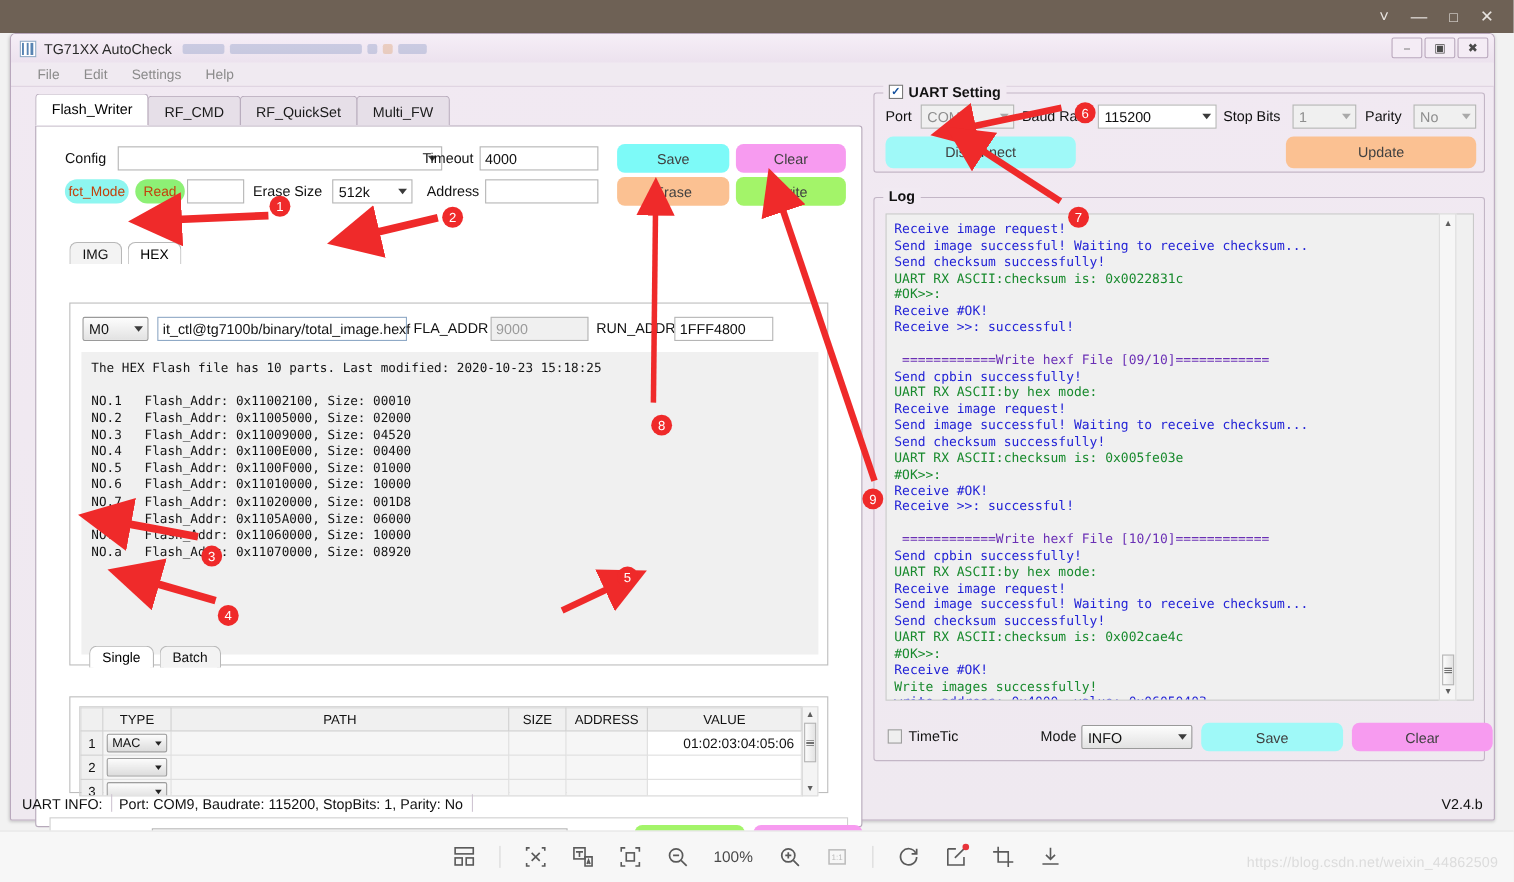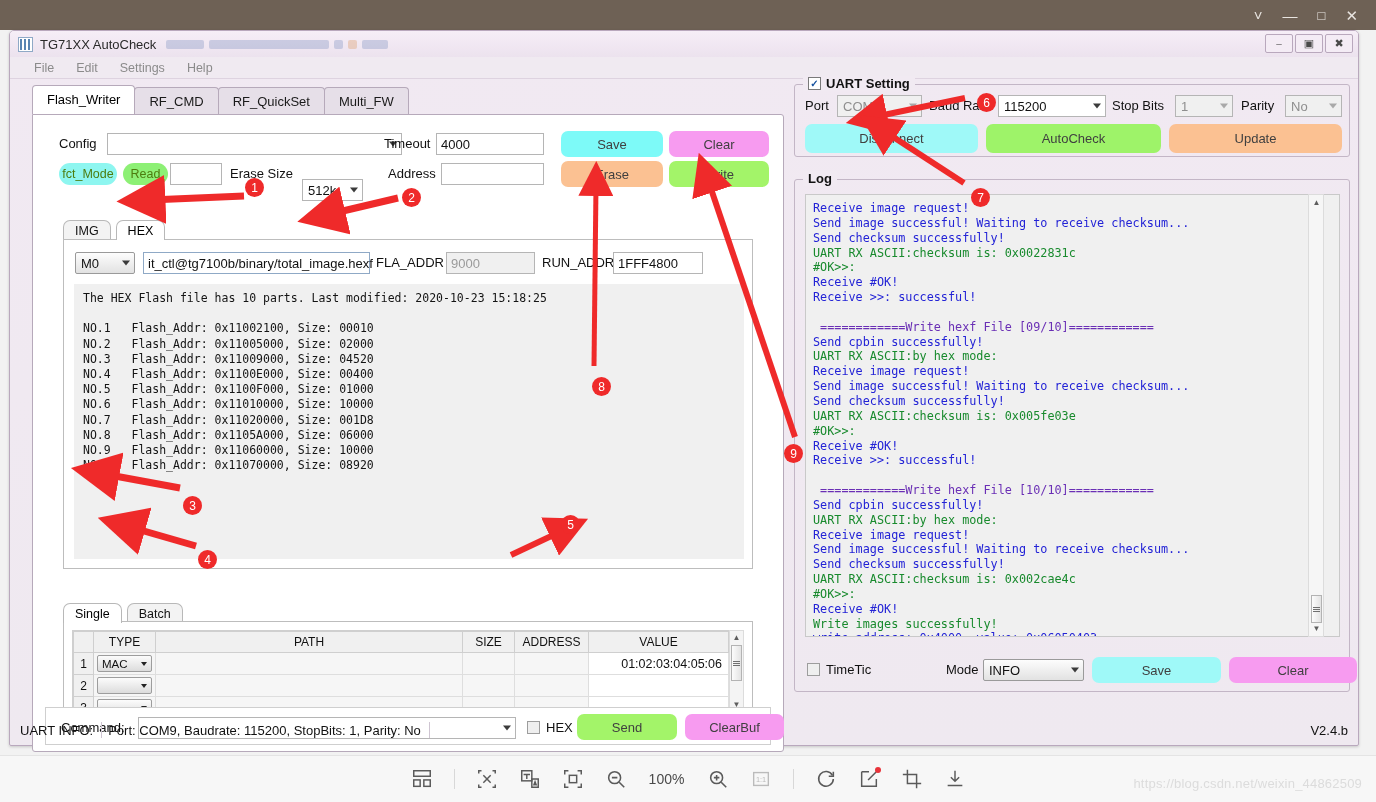--- a/index.html
+++ b/index.html
@@ -134,40 +134,40 @@
     border-top: 5px solid #3b3b3b;
   }
   .combo.gray { background: #f0f0f0; color: #8e8e8e; }
   .combo.gray .arw { border-top-color: #a9a9a9; }
   .combo.btnstyle {
     background: linear-gradient(#fdfdfd, #e2e2e2); border: 1px solid #9a9a9a; border-radius: 2px;
   }
 
   .pillbtn {
     border: none; border-radius: 11px; height: 22px; font-size: 12.5px;
-    color: #4d7c0f; display: flex; align-items: center; justify-content: center;
+    color: #c2410c; display: flex; align-items: center; justify-content: center;
     font-family: "Liberation Sans", sans-serif;
   }
   .bigbtn {
     border: none; border-radius: 7px; height: 26px; font-size: 13px;
     color: #404040; display: flex; align-items: center; justify-content: center;
     font-family: Liberation Sans, sans-serif;
   }
 
   
   .subtabs { display: flex; align-items: flex-end; position: absolute; gap: 12px; }
   .subtabs .st {
     font-size: 12.5px; color: #111; padding: 3px 11px 2px 11px;
     border: 1px solid #b8b8b8; border-bottom: none;
     border-radius: 7px 7px 0 0; background: #f3f3f3; margin-right: -7px;
     transform: skewX(0deg); position: relative;
   }
   .subtabs .st.active { background: #fff; z-index: 3; color: #000; }
 
-  .panelbox { position: absolute; border: 1px solid #bdbdbd; background: #fff; }
+  .panelbox { position: absolute; border: 1px solid #bdbdbd; background: #fff; margin-top: 36px; }
 
   
   .monoarea {
     font-family: "DejaVu Sans Mono", monospace; font-size: 11.5px;
     color: #141414; background: #f0f0f0; white-space: pre; line-height: 15.2px;
     padding: 7px 9px; overflow: hidden;
   }
 
   
   table.grid { border-collapse: collapse; width: 100%; font-size: 12px; }
@@ -320,21 +320,21 @@
     </div>
     <div style="position:absolute;left:351px;top:21px;" class="lbl">Timeout</div>
     <div class="tinput" style="position:absolute;left:403px;top:18px;width:108px;display:flex;align-items:center;">4000</div>
     <div class="bigbtn" style="position:absolute;left:528px;top:16px;width:102px;background:#7dfaf8;">Save</div>
     <div class="bigbtn" style="position:absolute;left:636px;top:16px;width:100px;background:#f79bf0;">Clear</div>
 
     <div class="pillbtn" style="position:absolute;left:26px;top:48px;width:58px;background:#8ef6f0;">fct_Mode</div>
     <div class="pillbtn" style="position:absolute;left:90px;top:48px;width:45px;background:#8df075;">Read</div>
     <div class="tinput" style="position:absolute;left:137px;top:48px;width:52px;"></div>
     <div style="position:absolute;left:197px;top:51px;" class="lbl">Erase Size</div>
-    <div class="combo" style="position:absolute;left:269px;top:64px;width:61px;">
+    <div class="combo" style="position:absolute;left:269px;top:48px;width:73px;">
       <span>512k</span>
       <span class="arw"></span>
     </div>
     <div style="position:absolute;left:355px;top:51px;" class="lbl">Address</div>
     <div class="tinput" style="position:absolute;left:408px;top:48px;width:103px;"></div>
     <div class="bigbtn" style="position:absolute;left:528px;top:46px;width:102px;background:#fbc192;">Erase</div>
     <div class="bigbtn" style="position:absolute;left:636px;top:46px;width:100px;background:#a3f469;">Write</div>
 
     <div class="subtabs" style="left:30px;top:105px;">
       <div class="st">IMG</div>
@@ -360,26 +360,26 @@
 NO.3   Flash_Addr: 0x11009000, Size: 04520
 NO.4   Flash_Addr: 0x1100E000, Size: 00400
 NO.5   Flash_Addr: 0x1100F000, Size: 01000
 NO.6   Flash_Addr: 0x11010000, Size: 10000
 NO.7   Flash_Addr: 0x11020000, Size: 001D8
 NO.8   Flash_Addr: 0x1105A000, Size: 06000
 NO.9   Flash_Addr: 0x11060000, Size: 10000
 NO.a   Flash_Addr: 0x11070000, Size: 08920</div>
     </div>
 
-    <div class="subtabs" style="left:30px;top:488px;">
+    <div class="subtabs" style="left:30px;top:472px;padding-left:18px;">
       <div class="st active">Single</div>
       <div class="st">Batch</div>
     </div>
 
-    <div class="panelbox" style="left:30px;top:506px;width:690px;height:88px;padding-left:11px;">
+    <div class="panelbox" style="left:30px;top:482px;width:690px;height:88px;padding-left:11px;">
       <div style="position:absolute;left:8px;top:8px;width:658px;height:82px;overflow:hidden;border:1px solid #cfcfcf;">
         <table class="grid" id="param-table">
             <tbody>
               <tr>
                 <th style="width:20px"></th>
                 <th style="width:62px">TYPE</th>
                 <th style="width:auto">PATH</th>
                 <th style="width:52px">SIZE</th>
                 <th style="width:74px">ADDRESS</th>
                 <th style="width:140px">VALUE</th>
@@ -467,21 +467,20 @@
     <div class="combo gray" style="position:absolute;left:380px;top:10px;width:58px;">
       <span>1</span>
       <span class="arw"></span>
     </div>
     <div style="position:absolute;left:446px;top:13px;" class="lbl">Parity</div>
     <div class="combo gray" style="position:absolute;left:490px;top:10px;width:57px;">
       <span>No</span>
       <span class="arw"></span>
     </div>
     <div class="bigbtn" style="position:absolute;left:10px;top:39px;width:173px;height:29px;background:#9ff9f8;">Disconnect</div>
-    <div class="bigbtn" style="position:absolute;left:191px;top:39px;width:175px;height:29px;background:#9ef369;">AutoCheck</div>
     <div class="bigbtn" style="position:absolute;left:374px;top:39px;width:173px;height:29px;background:#fbc192;">Update</div>
   </div>
 
   <div class="groupbox" style="left:784px;top:148px;width:556px;height:513px;">
     <div class="gtitle">Log</div>
 
     <div id="log-box" style="left:10px;top:14px;width:535px;height:443px;">
       <div id="log-text"><span class="b">Receive image request!</span>
 <span class="b">Send image successful! Waiting to receive checksum...</span>
 <span class="b">Send checksum successfully!</span>

